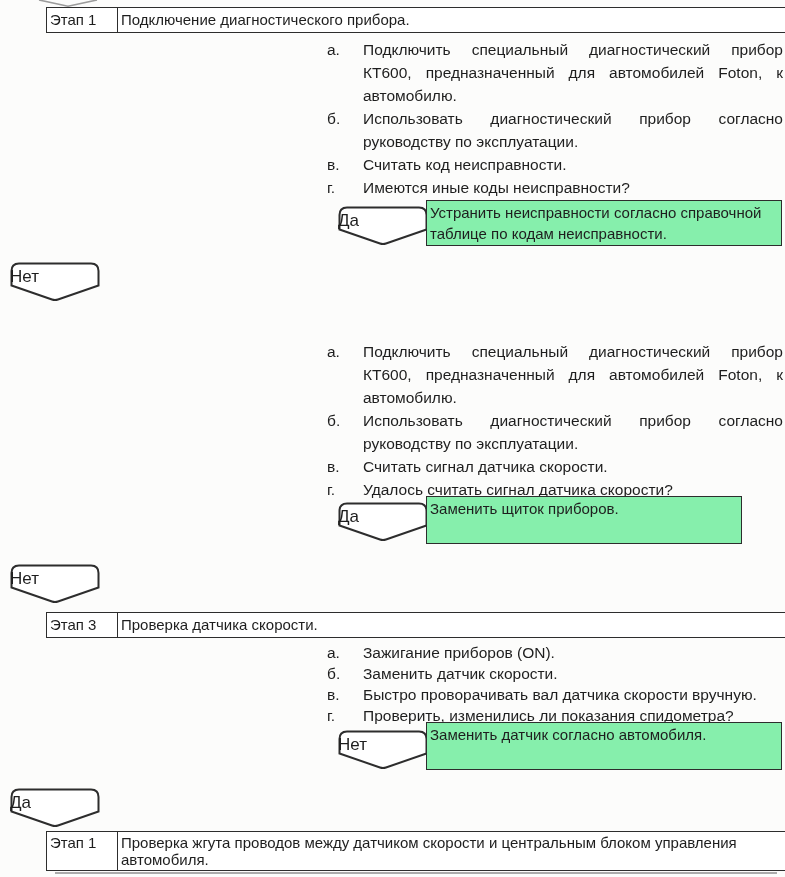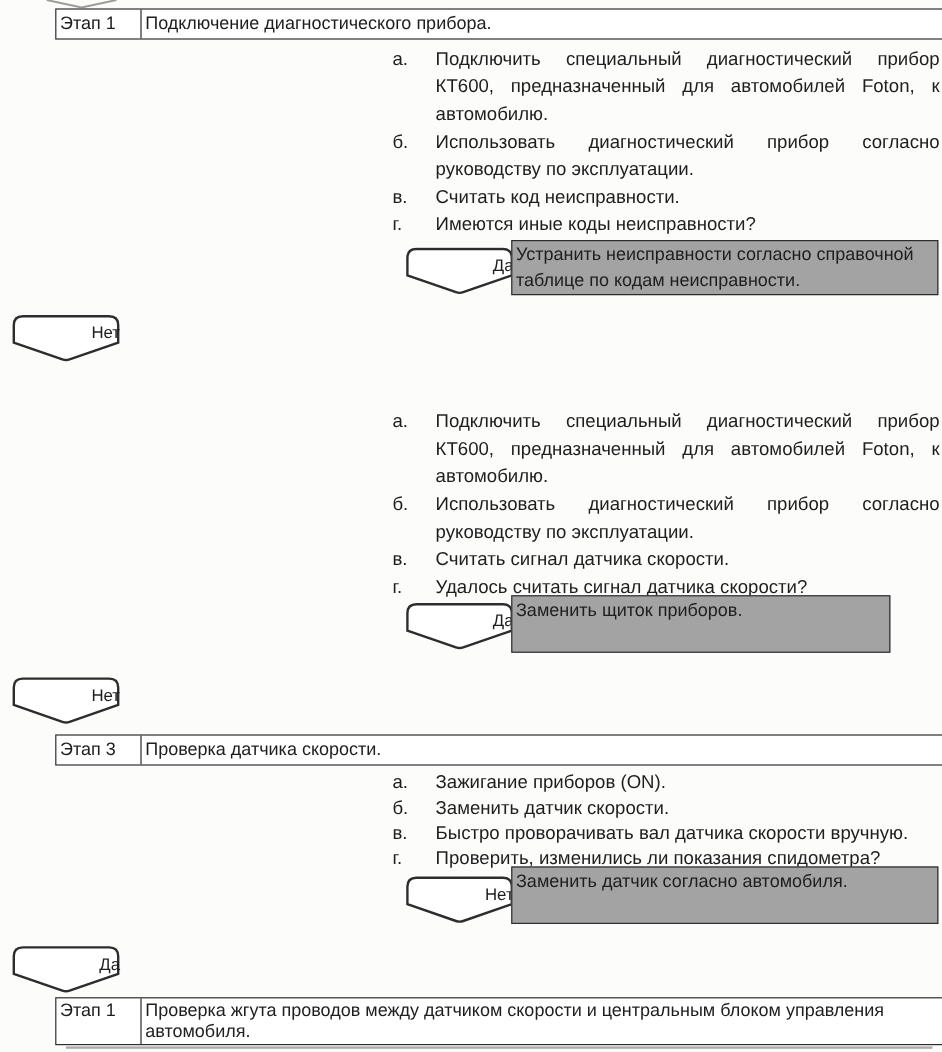--- a/index.html
+++ b/index.html
@@ -41,26 +41,26 @@
   }
   .checklist.tight{line-height:21px;}
   .check-item{display:flex;}
   .item-letter{width:36px;flex:none;}
   .item-text{flex:1;text-align:justify;}
   
   .flag{position:absolute;width:90px;height:40px;}
   .flag svg{position:absolute;left:0;top:0;}
   .flag-label{
     position:absolute;left:0;right:0;top:4px;
-    text-align:right;font-size:14px;line-height:22px;margin-left:21px;
+    text-align:left;font-size:17px;line-height:22px;
   }
   
   .result-box{
     position:absolute;
-    border:1px solid #2d2d2d;background:#a3a3a3;
+    border:1px solid #2d2d2d;background:#86efac;
     padding:1px 3px;
     font-size:15px;line-height:21px;
     box-sizing:border-box;
   }
   
   .remnant-tip{position:absolute;}
   .bottom-rule{position:absolute;background:#ababab;}
 </style>
 </head>
 <body>

